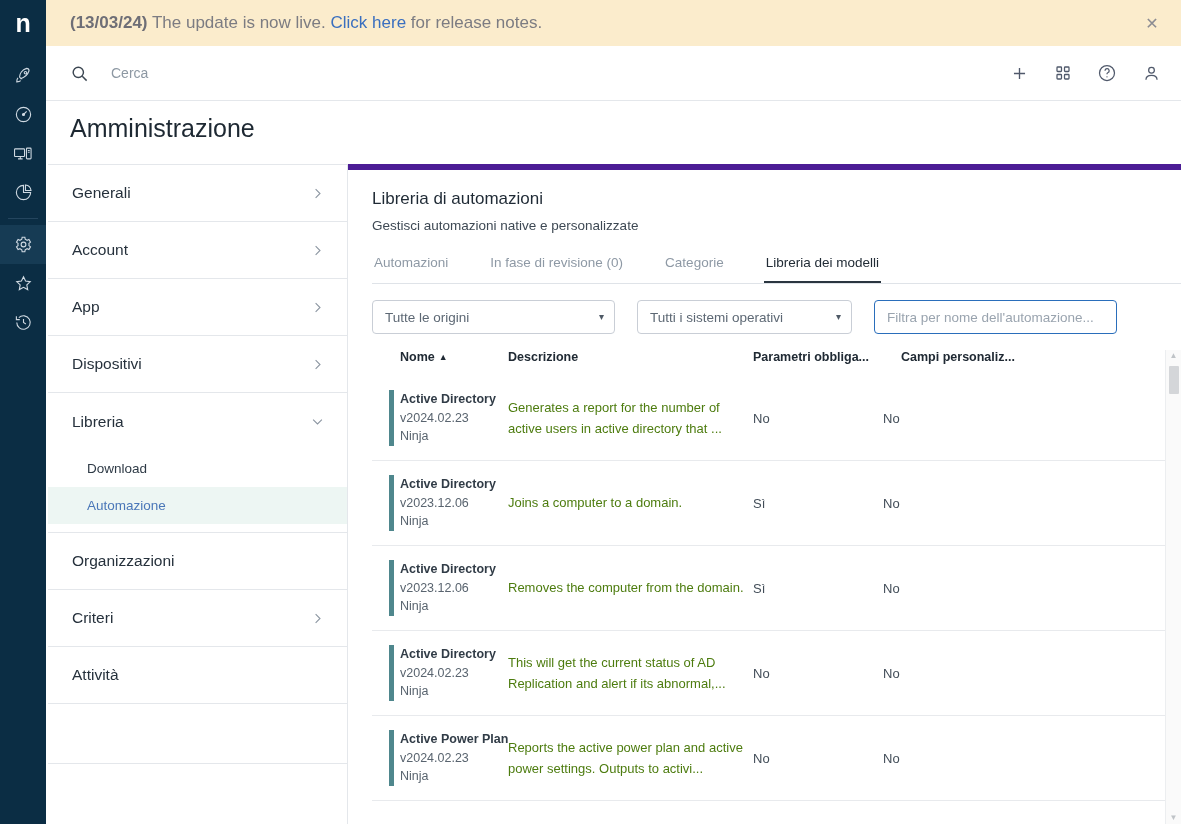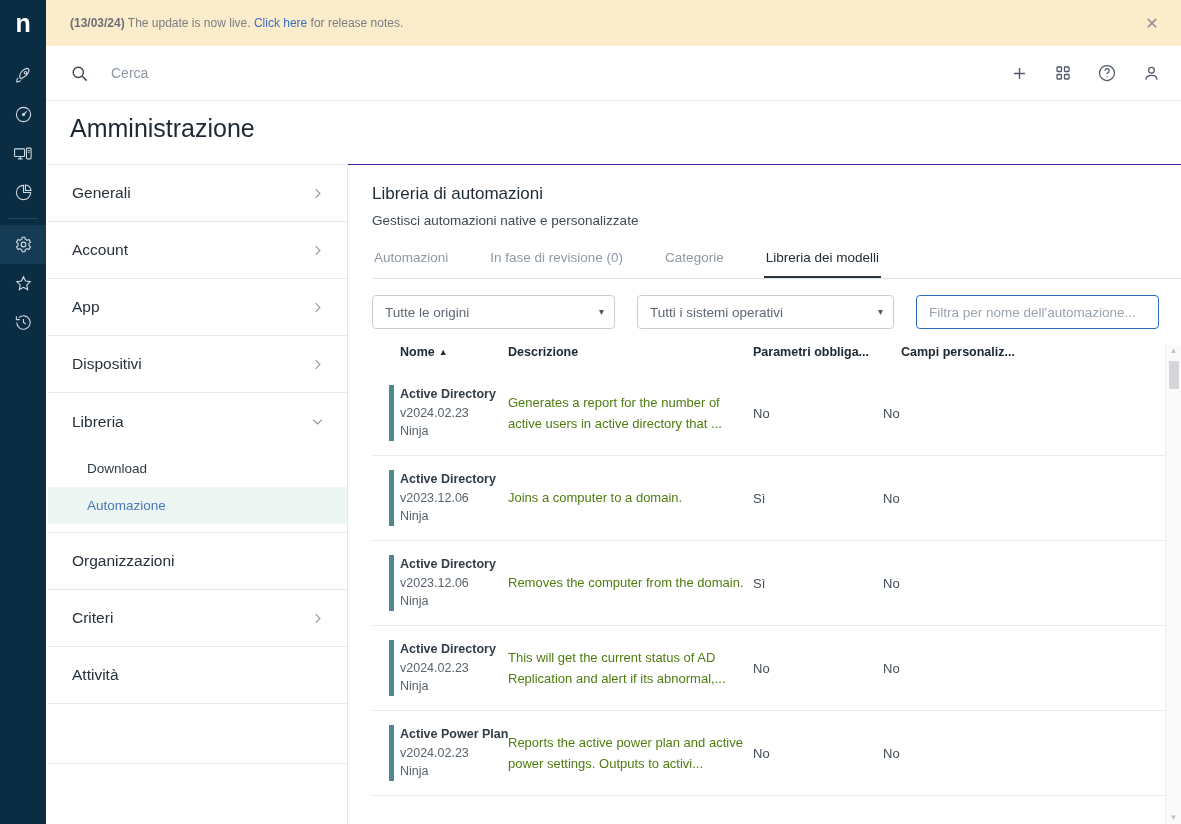--- a/index.html
+++ b/index.html
@@ -38,21 +38,21 @@
 
   
   .right { width: 1135px; height: 824px; display: flex; flex-direction: column; }
 
   
   .banner {
     height: 46px; min-height: 46px; background: #fbeccc;
     display: flex; align-items: center;
     padding: 0 14px 0 24px; position: relative;
   }
-  .banner-text { font-size: 12px; color: #7c7c82; text-align: center; }
+  .banner-text { font-size: 17px; color: #7c7c82; text-align: center; }
   .banner-text .b-date { font-weight: 700; color: #6e6e76; }
   .banner-link { color: #3a6fbf; cursor: pointer; }
   .banner-close {
     position: absolute; right: 18px; top: 50%; transform: translateY(-50%);
     width: 22px; height: 22px; display: flex; align-items: center;
     justify-content: center; color: #8c8c92; font-size: 16px; cursor: pointer;
   }
 
   
   .topbar {
@@ -104,21 +104,21 @@
     height: 37px; display: flex; align-items: center;
     padding-left: 39px; font-size: 13.5px; color: #2d3views; cursor: pointer;
   }
   .s-sub { color: #2e3a46; }
   .s-sub.active { background: #edf6f3; color: #4a77b8; }
   .s-group-end { border-bottom: 1px solid #e4e7eb; height: 9px; }
   .s-blank { height: 60px; border-bottom: 1px solid #e4e7eb; }
 
   
   .main {
-    flex: 1; border-top: 1px solid #4c1d95; padding: 19px 0 0 24px;
+    flex: 1; border-top: 6px solid #4c1d95; padding: 19px 0 0 24px;
     display: flex; flex-direction: column; overflow: hidden;
   }
   .m-title { font-size: 17px; color: #1f2a35; font-weight: 400; }
   .m-sub { font-size: 13.5px; color: #3e4954; margin-top: 9px; }
 
   .tabs {
     display: flex; margin-top: 17px; border-bottom: 1px solid #dfe3e8;
     padding-right: 24px;
   }
   .tab {
@@ -128,21 +128,21 @@
   }
   .tab.active { color: #222c36; border-bottom: 2px solid #2a3540; }
 
   .filters { display: flex; align-items: center; gap: 22px; margin-top: 16px; }
   .sel {
     position: relative; height: 34px; border: 1px solid #c9ced6;
     border-radius: 4px; background: #fff; display: flex; align-items: center;
     padding: 0 30px 0 12px; font-size: 13.5px; color: #5d6874; cursor: pointer;
   }
   .sel.w1 { width: 243px; }
-  .sel.w2 { width: 257px; }
+  .sel.w2 { width: 215px; }
   .sel .caret {
     position: absolute; right: 10px; top: 50%; transform: translateY(-50%);
     color: #4f5a66; font-size: 10px; line-height: 1;
   }
   .txtfilter {
     width: 243px; height: 34px; border: 1px solid #2a6ebb; border-radius: 4px;
     padding: 0 12px; font-size: 13.5px; color: #49545f; outline: none;
     font-family: "Liberation Sans", sans-serif; background: #fff;
   }
   .txtfilter::placeholder { color: #9aa4af; }

